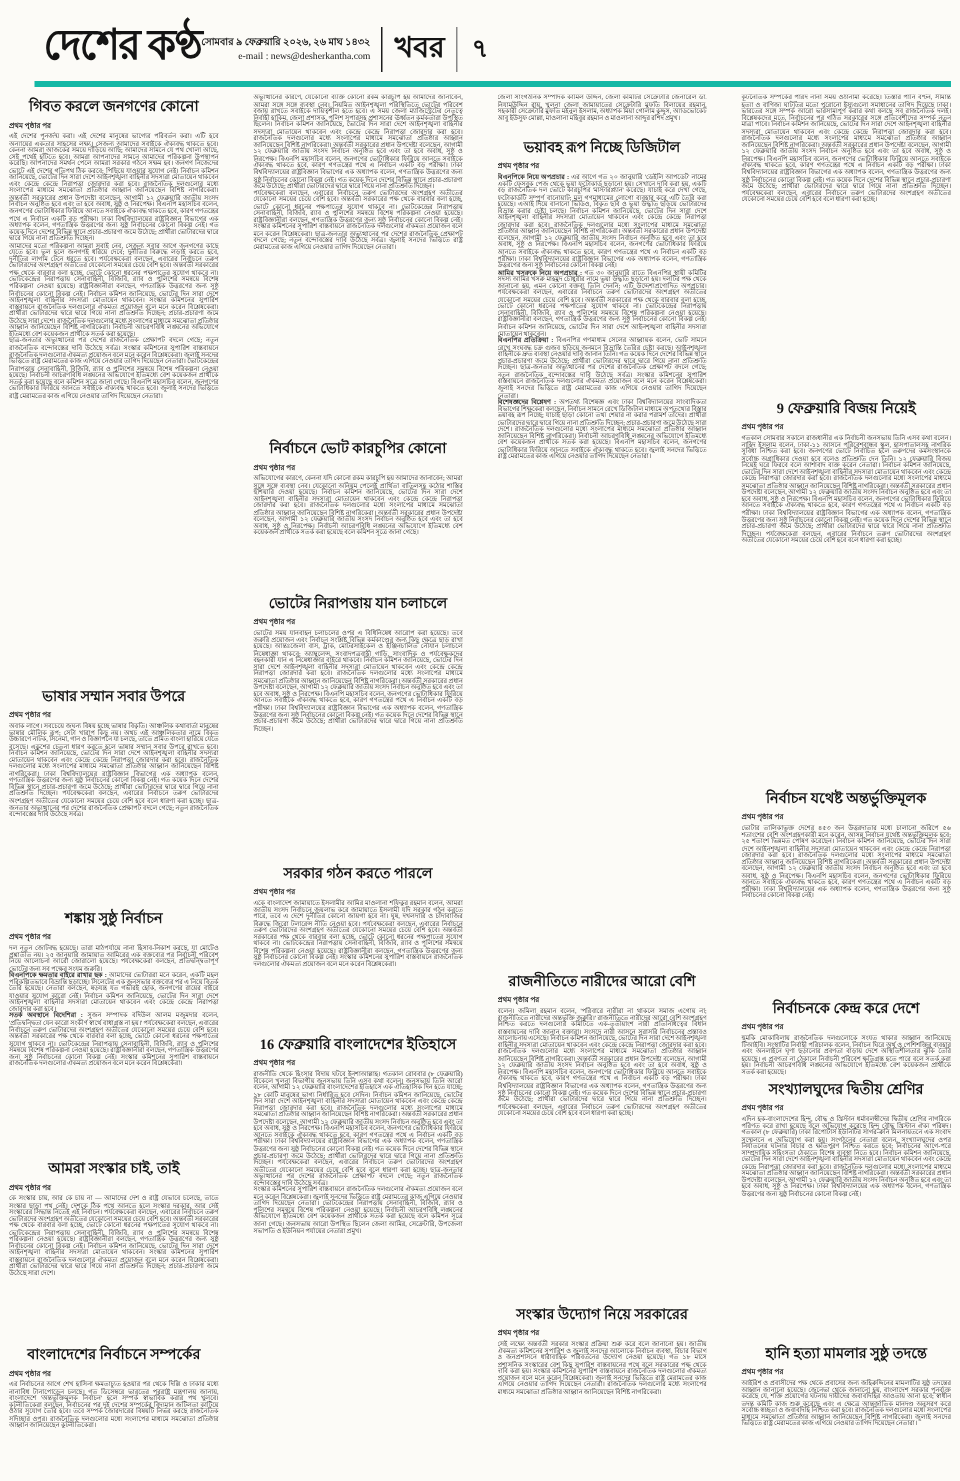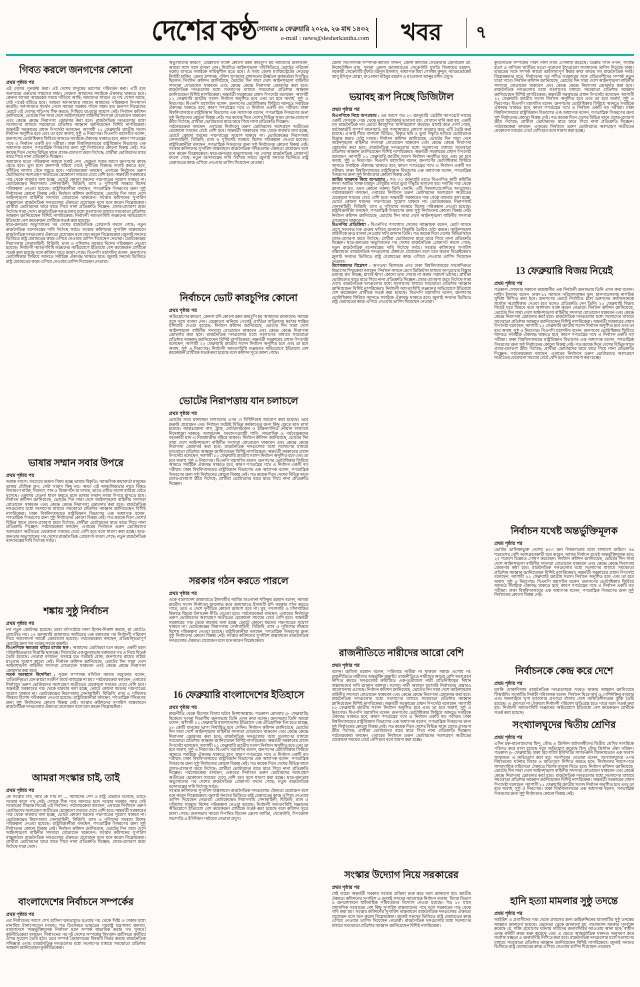--- a/index.html
+++ b/index.html
@@ -3,28 +3,28 @@
 <meta charset="utf-8">
 <style>
   html,body{margin:0;padding:0;}
   body{
     width:640px;height:987px;overflow:hidden;
     background:#fcfbf7;color:#141414;
     font-family:"Liberation Serif","DejaVu Serif",serif;
   }
   .page{box-sizing:border-box;width:640px;height:987px;padding:8px 6px 0 6px;}
   
-  .hdr{display:flex;align-items:flex-end;justify-content:center;
-       border-bottom:2px solid #14b8a6;padding:2px 2px 4px 6px;height:40px;box-sizing:content-box;}
+  .hdr{display:flex;align-items:flex-end;justify-content:flex-start;
+       border-bottom:4px solid #14b8a6;padding:2px 2px 4px 6px;height:40px;box-sizing:content-box;margin-left:17px;}
   .masthead{font-size:27px;font-weight:900;letter-spacing:-1px;line-height:38px;
             transform:scaleY(1.04);transform-origin:bottom left;white-space:nowrap;}
   .hdr-right{display:flex;align-items:center;height:34px;}
   .dateblock{text-align:right;font-size:6.5px;line-height:9px;padding-right:7px;}
   .dateblock .d1{font-weight:bold;}
-  .section-box{border-left:1.5px solid #1c1c1c;padding:0 24px;font-size:23px;font-weight:900;line-height:30px;white-space:nowrap;}
+  .section-box{border-left:1.5px solid #1c1c1c;padding:0 8px;font-size:19px;font-weight:900;line-height:30px;white-space:nowrap;}
   .pageno{border-left:1px solid #888;padding:0 6px 0 9px;font-size:17px;line-height:30px;font-weight:600;}
   
   .cols{display:grid;grid-template-columns:repeat(4,1fr);gap:23px;margin-top:5px;height:912px;overflow:hidden;}
   .col{overflow:hidden;}
   .headline{height:16px;font-size:9.6px;font-weight:bold;text-align:center;line-height:16px;
             white-space:nowrap;overflow:hidden;margin:1px 0 1px 0;}
   .story-body{overflow:hidden;}
   .kicker{font-size:4.8px;font-weight:bold;line-height:7px;margin:0 0 1px 0;}
   .story-body p{margin:0;font-size:4.3px;line-height:4.55px;text-align:justify;
                 word-spacing:-0.2px;color:#1b1b1b;}
@@ -125,21 +125,21 @@
         <div class="headline">সংস্কার উদ্যোগ নিয়ে সরকারের</div>
         <div class="story-body" style="height: 70px;">
           <div class="kicker">প্রথম পৃষ্ঠার পর</div>
           <p>সেই লক্ষ্যে অন্তর্বর্তী সরকার সংস্কার প্রক্রিয়া শুরু করে বলে জানানো হয়। জাতীয় ঐকমত্য কমিশনের সুপারিশ ও জুলাই সনদের আলোকে নির্বাচন ব্যবস্থা, বিচার বিভাগ ও জনপ্রশাসনে ধারাবাহিক পরিবর্তনের উদ্যোগ নেওয়া হয়েছে। গত ১৮ মাসে প্রশাসনিক সংস্কারের বেশ কিছু সুপারিশ বাস্তবায়নের পথে বলে সরকারের পক্ষ থেকে দাবি করা হয়। সংস্কার কমিশনের সুপারিশ বাস্তবায়নে রাজনৈতিক দলগুলোর ঐকমত্য প্রয়োজন বলে মনে করেন বিশ্লেষকেরা। জুলাই সনদের ভিত্তিতে রাষ্ট্র মেরামতের কাজ এগিয়ে নেওয়ার তাগিদ দিয়েছেন নেতারা। রাজনৈতিক দলগুলোর মধ্যে সংলাপের মাধ্যমে সমঝোতা প্রতিষ্ঠার আহ্বান জানিয়েছেন বিশিষ্ট নাগরিকেরা।</p>
         </div>
       </div>
       <div class="col">
         <div class="story-body" style="height: 201px;">
           <p>কূটনৈতিক সম্পর্কের পারদ নানা সময় ওঠানামা করেছে। তিস্তার পানি বণ্টন, সীমান্ত হত্যা ও বাণিজ্য ঘাটতির মতো পুরোনো ইস্যুগুলো সমাধানের তাগিদ দিয়েছে ঢাকা। ভারতের সঙ্গে সম্পর্ক আরো ভারসাম্যপূর্ণ করার কথা বলছে সব রাজনৈতিক দলই। বিশ্লেষকদের মতে, নির্বাচনের পর গঠিত সরকারের সঙ্গে প্রতিবেশীদের সম্পর্ক নতুন মাত্রা পাবে। নির্বাচন কমিশন জানিয়েছে, ভোটের দিন সারা দেশে আইনশৃঙ্খলা বাহিনীর সদস্যরা মোতায়েন থাকবেন এবং কেন্দ্রে কেন্দ্রে নিরাপত্তা জোরদার করা হবে। রাজনৈতিক দলগুলোর মধ্যে সংলাপের মাধ্যমে সমঝোতা প্রতিষ্ঠার আহ্বান জানিয়েছেন বিশিষ্ট নাগরিকেরা। অন্তর্বর্তী সরকারের প্রধান উপদেষ্টা বলেছেন, আগামী ১২ ফেব্রুয়ারি জাতীয় সংসদ নির্বাচন অনুষ্ঠিত হবে এবং তা হবে অবাধ, সুষ্ঠু ও নিরপেক্ষ। বিএনপি মহাসচিব বলেন, জনগণের ভোটাধিকার ফিরিয়ে আনতে সবাইকে ঐক্যবদ্ধ থাকতে হবে, কারণ গণতন্ত্রের পথে এ নির্বাচন একটি বড় পরীক্ষা। ঢাকা বিশ্ববিদ্যালয়ের রাষ্ট্রবিজ্ঞান বিভাগের এক অধ্যাপক বলেন, গণতান্ত্রিক উত্তরণের জন্য সুষ্ঠু নির্বাচনের কোনো বিকল্প নেই। গত কয়েক দিনে দেশের বিভিন্ন স্থানে প্রচার-প্রচারণা জমে উঠেছে; প্রার্থীরা ভোটারদের দ্বারে দ্বারে গিয়ে নানা প্রতিশ্রুতি দিচ্ছেন। পর্যবেক্ষকেরা বলছেন, এবারের নির্বাচনে তরুণ ভোটারদের অংশগ্রহণ অতীতের যেকোনো সময়ের চেয়ে বেশি হবে বলে ধারণা করা হচ্ছে।</p>
         </div>
-        <div class="headline">13 ফেব্রুয়ারি বিজয় নিয়েই</div>
+        <div class="headline">9 ফেব্রুয়ারি বিজয় নিয়েই</div>
         <div class="story-body" style="height: 242px;">
           <div class="kicker">প্রথম পৃষ্ঠার পর</div>
           <p>গতকাল সোমবার সকালে রাজধানীর এক নির্বাচনী জনসভায় তিনি এসব কথা বলেন। নাহিদ ইসলাম বলেন, ঢাকা-১১ আসনে পরিবেশবান্ধব স্কুল, হাসপাতালসহ নাগরিক সুবিধা নিশ্চিত করা হবে। জনগণের ভোটে নির্বাচিত হলে তরুণদের কর্মসংস্থানকে সর্বোচ্চ অগ্রাধিকার দেওয়া হবে বলেও প্রতিশ্রুতি দেন তিনি। ১২ ফেব্রুয়ারি বিজয় নিয়েই ঘরে ফিরবে বলে আশাবাদ ব্যক্ত করেন নেতারা। নির্বাচন কমিশন জানিয়েছে, ভোটের দিন সারা দেশে আইনশৃঙ্খলা বাহিনীর সদস্যরা মোতায়েন থাকবেন এবং কেন্দ্রে কেন্দ্রে নিরাপত্তা জোরদার করা হবে। রাজনৈতিক দলগুলোর মধ্যে সংলাপের মাধ্যমে সমঝোতা প্রতিষ্ঠার আহ্বান জানিয়েছেন বিশিষ্ট নাগরিকেরা। অন্তর্বর্তী সরকারের প্রধান উপদেষ্টা বলেছেন, আগামী ১২ ফেব্রুয়ারি জাতীয় সংসদ নির্বাচন অনুষ্ঠিত হবে এবং তা হবে অবাধ, সুষ্ঠু ও নিরপেক্ষ। বিএনপি মহাসচিব বলেন, জনগণের ভোটাধিকার ফিরিয়ে আনতে সবাইকে ঐক্যবদ্ধ থাকতে হবে, কারণ গণতন্ত্রের পথে এ নির্বাচন একটি বড় পরীক্ষা। ঢাকা বিশ্ববিদ্যালয়ের রাষ্ট্রবিজ্ঞান বিভাগের এক অধ্যাপক বলেন, গণতান্ত্রিক উত্তরণের জন্য সুষ্ঠু নির্বাচনের কোনো বিকল্প নেই। গত কয়েক দিনে দেশের বিভিন্ন স্থানে প্রচার-প্রচারণা জমে উঠেছে; প্রার্থীরা ভোটারদের দ্বারে দ্বারে গিয়ে নানা প্রতিশ্রুতি দিচ্ছেন। পর্যবেক্ষকেরা বলছেন, এবারের নির্বাচনে তরুণ ভোটারদের অংশগ্রহণ অতীতের যেকোনো সময়ের চেয়ে বেশি হবে বলে ধারণা করা হচ্ছে।</p>
         </div>
         <div class="headline">নির্বাচন যথেষ্ট অন্তর্ভুক্তিমূলক</div>
         <div class="story-body" style="height: 122px;">
           <div class="kicker">প্রথম পৃষ্ঠার পর</div>
           <p>ভোটার তালিকাভুক্ত দেশের ৪৫৩ জন উত্তরদাতার মধ্যে চালানো জরিপে ৫৬ শতাংশের বেশি অংশগ্রহণকারী মনে করেন, আসন্ন নির্বাচন যথেষ্ট অন্তর্ভুক্তিমূলক হবে; ২৫ শতাংশ ভিন্নমত পোষণ করেছেন। নির্বাচন কমিশন জানিয়েছে, ভোটের দিন সারা দেশে আইনশৃঙ্খলা বাহিনীর সদস্যরা মোতায়েন থাকবেন এবং কেন্দ্রে কেন্দ্রে নিরাপত্তা জোরদার করা হবে। রাজনৈতিক দলগুলোর মধ্যে সংলাপের মাধ্যমে সমঝোতা প্রতিষ্ঠার আহ্বান জানিয়েছেন বিশিষ্ট নাগরিকেরা। অন্তর্বর্তী সরকারের প্রধান উপদেষ্টা বলেছেন, আগামী ১২ ফেব্রুয়ারি জাতীয় সংসদ নির্বাচন অনুষ্ঠিত হবে এবং তা হবে অবাধ, সুষ্ঠু ও নিরপেক্ষ। বিএনপি মহাসচিব বলেন, জনগণের ভোটাধিকার ফিরিয়ে আনতে সবাইকে ঐক্যবদ্ধ থাকতে হবে, কারণ গণতন্ত্রের পথে এ নির্বাচন একটি বড় পরীক্ষা। ঢাকা বিশ্ববিদ্যালয়ের এক অধ্যাপক বলেন, গণতান্ত্রিক উত্তরণের জন্য সুষ্ঠু নির্বাচনের কোনো বিকল্প নেই।</p>
         </div>
         <div class="headline">নির্বাচনকে কেন্দ্র করে দেশে</div>

